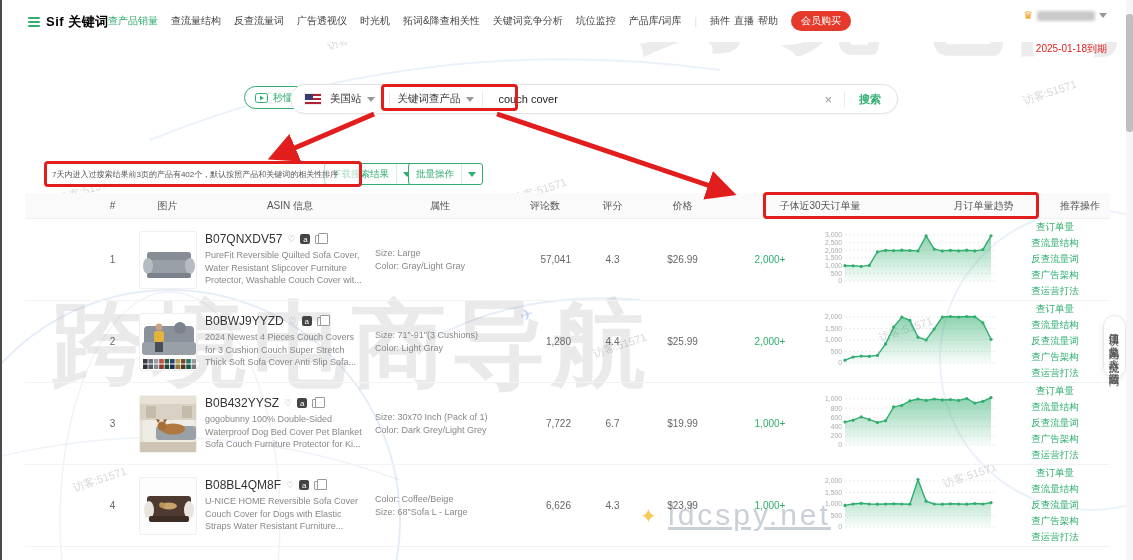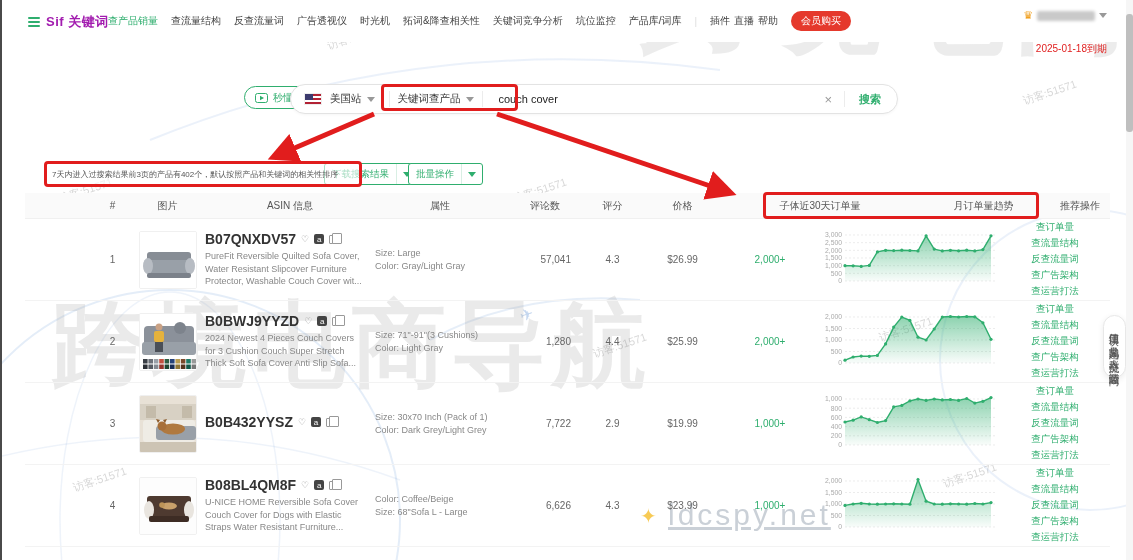--- a/index.html
+++ b/index.html
@@ -14,21 +14,21 @@
   .wm-visitor{font-size:11px; color:rgba(110,110,110,.28); transform:rotate(-18deg); z-index:2;}
   .wm-site{left:668px; top:498px; font-size:30px; color:rgba(150,162,175,.5); letter-spacing:3px; z-index:2;text-decoration:underline;}
   .wm-sparkle{left:640px; top:504px; font-size:20px; color:rgba(246,196,66,.9); z-index:2;}
   #globe-layer{position:absolute; left:0; top:0; z-index:0;}
 
   
   #topbar{position:absolute; left:0; top:0; width:100%; height:42px; background:#fff; z-index:3;}
   #logo{position:absolute; left:28px; top:13px; display:flex; align-items:center; gap:6px; cursor:pointer;}
   .burger{display:inline-flex; flex-direction:column; gap:2px;}
   .burger i{display:block; width:12px; height:2px; background:var(--accent); border-radius:1px;}
-  .logo-text{font-size:13px; font-weight:bold; color:#a21caf; letter-spacing:.5px;}
+  .logo-text{font-size:13px; font-weight:bold; color:#000000; letter-spacing:.5px;}
   #nav{position:absolute; left:108px; top:0; height:42px; display:flex; align-items:center; gap:13px; font-size:10px; color:#444; z-index:3;}
   .nav-item{cursor:pointer; white-space:nowrap;}
   .nav-item.active{color:var(--accent); font-weight:normal;}
   .nav-sep{color:#ddd;}
   .vip-btn{background:#e5392c; color:#fff; border-radius:11px; padding:3px 10px; font-size:10px; cursor:pointer; white-space:nowrap;}
   #user-block{position:absolute; right:26px; top:9px; text-align:right; z-index:3;}
   #user-line{display:flex; align-items:center; gap:4px; justify-content:flex-end;}
   .crown{color:#f0a020; font-size:11px;}
   .redact{display:inline-block; width:58px; height:10px; background:#c9c9c9; border-radius:2px; filter:blur(1.5px);}
   .caret{display:inline-block; width:0; height:0; border-left:4px solid transparent; border-right:4px solid transparent; border-top:5px solid #999;}
@@ -61,21 +61,21 @@
   #thead>div{text-align:center; white-space:nowrap;}
   .th-orders{transform:translateX(50px);}
   .th-trend{transform:translateX(76px);}
   .th-action{transform:translateX(25px);}
   .data-row{height:82px; border-bottom:1px solid #f3f3f3; background:transparent;}
   .c-idx{text-align:center; font-size:10px; color:#666;}
   .c-img{display:flex; justify-content:center;}
   .thumb{width:58px; height:58px; border:1px solid #f0f0f0; border-radius:2px; overflow:hidden; background:#fff; cursor:pointer;}
   .c-asin{padding-right:10px;}
   .asin-line{display:flex; align-items:center; gap:5px; margin-bottom:3px;}
-  .asin-txt{font-size:14px; font-weight:bold; color:#333; cursor:pointer;}
+  .asin-txt{font-size:12px; font-weight:normal; color:#333; cursor:pointer;}
   .ic{font-size:9px; color:#999; cursor:pointer; line-height:1;}
   .ic-amz{width:10px; height:10px; background:#444; color:#fff; border-radius:2px; font-size:8px; display:inline-flex; align-items:center; justify-content:center; cursor:pointer;}
   .ic-copy{position:relative; width:8px; height:9px; border:1px solid #999; border-radius:1px; cursor:pointer;}
   .ic-copy:before{content:""; position:absolute; left:2px; top:-3px; width:8px; height:9px; border:1px solid #999; border-radius:1px; background:#fff;}
   .title{font-size:9px; color:#888; line-height:12.5px; max-width:160px;}
   .c-attr{font-size:9px; color:#888; line-height:13px;}
   .c-rev{text-align:right; padding-right:14px; font-size:10px; color:#666;}
   .c-rate,.c-price{text-align:center; font-size:10px; color:#666;}
   .c-orders{text-align:center; font-size:10px; color:var(--accent);}
   .c-chart{display:flex; justify-content:flex-start;}
@@ -426,27 +426,28 @@
                 <rect x="0" y="46" width="58" height="12" fill="#cdc4b4"></rect>
               </svg></span>
           </div>
       <div class="c-asin">
         <div class="asin-line">
           <span class="asin-txt">B0B432YYSZ</span>
           <span class="ic">♡</span>
           <span class="ic-amz">a</span>
           <span class="ic-copy"></span>
         </div>
+        <div class="title">gogobunny 100% Double-Sided Waterproof Dog Bed Cover Pet Blanket Sofa Couch Furniture Protector for Ki...</div>
       </div>
       <div class="c-attr">
             <div>Size: 30x70 Inch (Pack of 1)</div>
             <div>Color: Dark Grey/Light Grey</div>
           </div>
       <div class="c-rev">7,722</div>
-      <div class="c-rate">2.9</div>
+      <div class="c-rate">6.7</div>
       <div class="c-price">$19.99</div>
       <div class="c-orders">1,000+</div>
       <div class="c-chart">
             <svg width="182" height="62">
               <defs>
                 <linearGradient id="g2" x1="0" y1="0" x2="0" y2="1">
                   <stop offset="0" stop-color="#2fae6e" stop-opacity="0.55"></stop>
                   <stop offset="1" stop-color="#2fae6e" stop-opacity="0.03"></stop>
                 </linearGradient>
               </defs>

